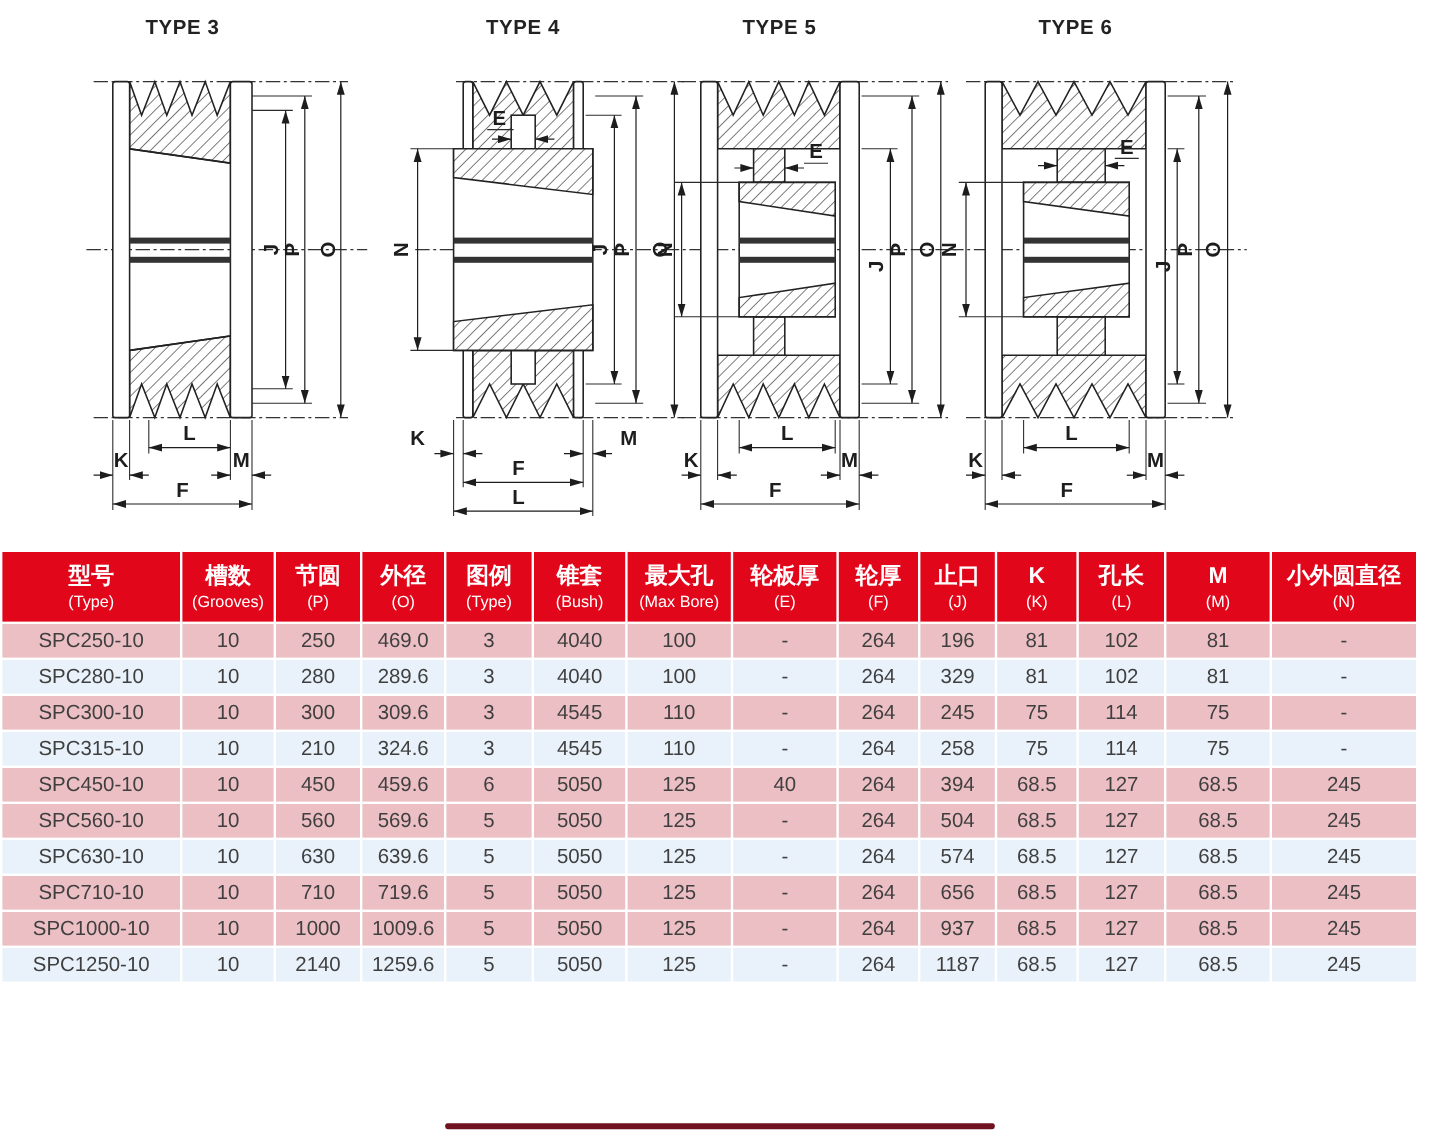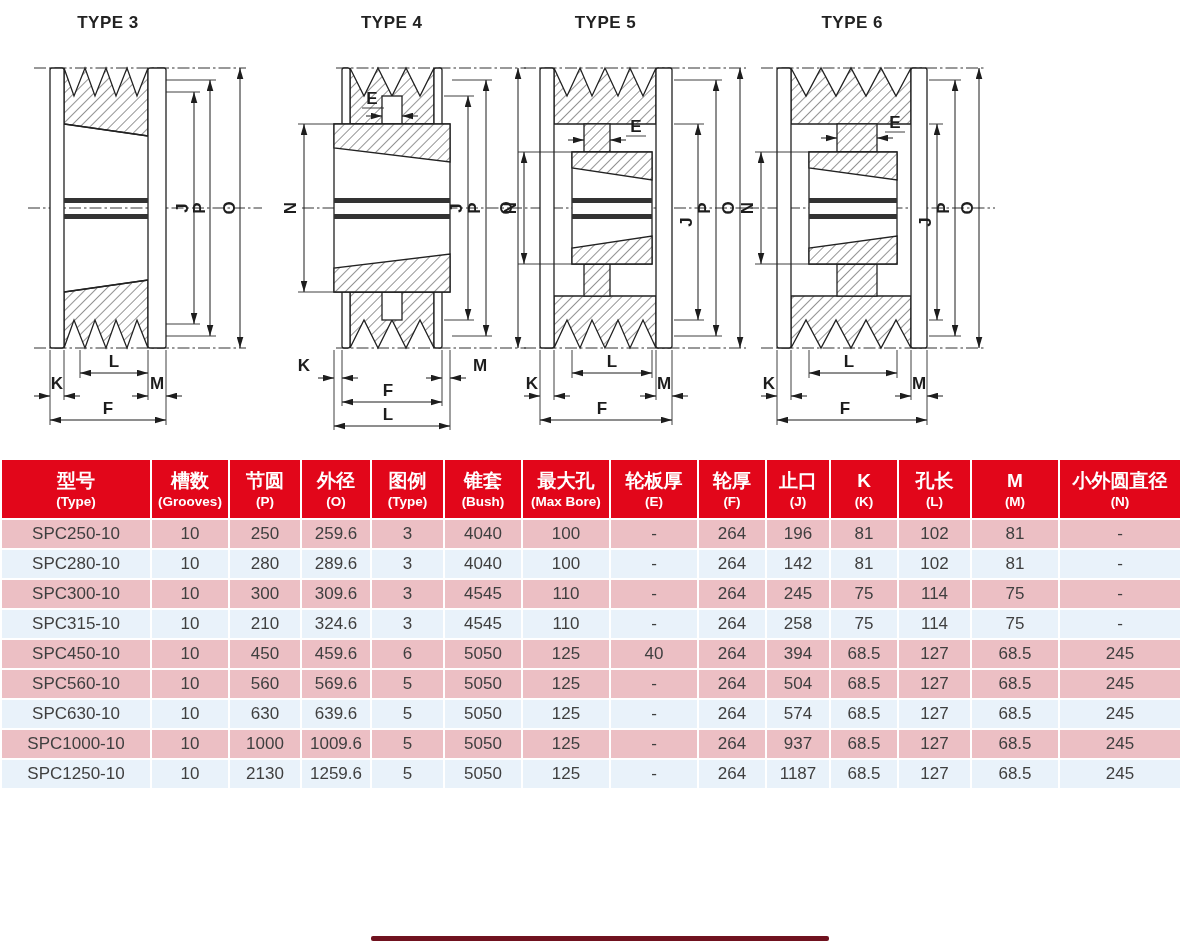--- a/index.html
+++ b/index.html
@@ -1,34 +1,34 @@
 <!DOCTYPE html>
 <html style="--header-red: #E2061A; --row-pink: #ECBFC4; --row-blue: #E9F2FA; --accent-bar: #70121F;"><head>
 <meta charset="utf-8">
 <style>
   html,body{margin:0;padding:0;background:#fff;}
   body{width:1200px;height:942px;position:relative;font-family:"Liberation Sans",sans-serif;overflow:hidden;}
-  .diagrams{display:flex;width:967px;height:458px;}
+  .diagrams{display:flex;width:967px;height:458px;padding-left:44px;}
   .diagram{width:300px;height:458px;position:relative;}
   .diagram-title{position:absolute;top:13px;transform:translateX(-50%);font-size:17px;font-weight:bold;color:#222;letter-spacing:.5px;white-space:nowrap;}
   .t3{left:108px}.t4{left:150px}.t5{left:122px}.t6{left:127px}
   .diagram svg{position:absolute;top:28px;left:0;}
   svg text.dim{font-size:17px;font-weight:bold;fill:#1d1d1d;font-family:"Liberation Sans",sans-serif;}
   svg .outline{fill:none;stroke:#222;stroke-width:1.4;}
   svg .hatched{fill:url(#hatch);stroke:#222;stroke-width:1.3;}
   svg .whiteblock{fill:#fff;stroke:#222;stroke-width:1.3;}
   svg .bore{fill:#333;stroke:none;}
   svg .cline{stroke:#333;stroke-width:1;stroke-dasharray:12 3 2.5 3;fill:none;}
   svg .ext{stroke:#2b2b2b;stroke-width:.9;fill:none;}
   svg .dimline{stroke:#1d1d1d;stroke-width:1;fill:none;marker-start:url(#arr);marker-end:url(#arr);}
   svg .leader{stroke:#1d1d1d;stroke-width:1;fill:none;marker-end:url(#arr);}
   table.spec{width:1087px;table-layout:fixed;border-collapse:collapse;padding-left:32px;}
   table.spec th{background:var(--header-red,#E2061A);color:#fff;border:2px solid #fff;padding:9px 0 8px;vertical-align:middle;}
   .th-cn{font-size:19px;font-weight:bold;line-height:24px;}
-  .th-en{font-size:13.5px;font-weight:bold;line-height:17px;}
+  .th-en{font-size:13.5px;font-weight:normal;line-height:17px;}
   table.spec td{border:2px solid #fff;height:28px;padding:0;text-align:center;font-size:17px;color:#3f3f3f;}
   tr.row-pink td{background:var(--row-pink,#ECBFC4);}
   tr.row-blue td{background:var(--row-blue,#E9F2FA);}
   .bottom-bar{position:absolute;left:371px;top:936px;width:458px;height:5px;background:var(--accent-bar,#70121F);border-radius:2px;}
 </style>
 </head>
 <body>
 
 <svg width="0" height="0" style="position:absolute" aria-hidden="true">
   <defs>
@@ -346,21 +346,21 @@
           <div class="th-cn">小外圆直径</div>
           <div class="th-en">(N)</div>
         </th>
       </tr>
   </thead>
   <tbody>
       <tr class="row-pink">
         <td>SPC250-10</td>
         <td>10</td>
         <td>250</td>
-        <td>259.6</td>
+        <td>469.0</td>
         <td>3</td>
         <td>4040</td>
         <td>100</td>
         <td>-</td>
         <td>264</td>
         <td>196</td>
         <td>81</td>
         <td>102</td>
         <td>81</td>
         <td>-</td>
@@ -368,21 +368,21 @@
       <tr class="row-blue">
         <td>SPC280-10</td>
         <td>10</td>
         <td>280</td>
         <td>289.6</td>
         <td>3</td>
         <td>4040</td>
         <td>100</td>
         <td>-</td>
         <td>264</td>
-        <td>142</td>
+        <td>329</td>
         <td>81</td>
         <td>102</td>
         <td>81</td>
         <td>-</td>
       </tr>
       <tr class="row-pink">
         <td>SPC300-10</td>
         <td>10</td>
         <td>300</td>
         <td>309.6</td>
@@ -455,39 +455,55 @@
         <td>125</td>
         <td>-</td>
         <td>264</td>
         <td>574</td>
         <td>68.5</td>
         <td>127</td>
         <td>68.5</td>
         <td>245</td>
       </tr>
       <tr class="row-pink">
+        <td>SPC710-10</td>
+        <td>10</td>
+        <td>710</td>
+        <td>719.6</td>
+        <td>5</td>
+        <td>5050</td>
+        <td>125</td>
+        <td>-</td>
+        <td>264</td>
+        <td>656</td>
+        <td>68.5</td>
+        <td>127</td>
+        <td>68.5</td>
+        <td>245</td>
+      </tr>
+      <tr class="row-pink">
         <td>SPC1000-10</td>
         <td>10</td>
         <td>1000</td>
         <td>1009.6</td>
         <td>5</td>
         <td>5050</td>
         <td>125</td>
         <td>-</td>
         <td>264</td>
         <td>937</td>
         <td>68.5</td>
         <td>127</td>
         <td>68.5</td>
         <td>245</td>
       </tr>
       <tr class="row-blue">
         <td>SPC1250-10</td>
         <td>10</td>
-        <td>2130</td>
+        <td>2140</td>
         <td>1259.6</td>
         <td>5</td>
         <td>5050</td>
         <td>125</td>
         <td>-</td>
         <td>264</td>
         <td>1187</td>
         <td>68.5</td>
         <td>127</td>
         <td>68.5</td>

